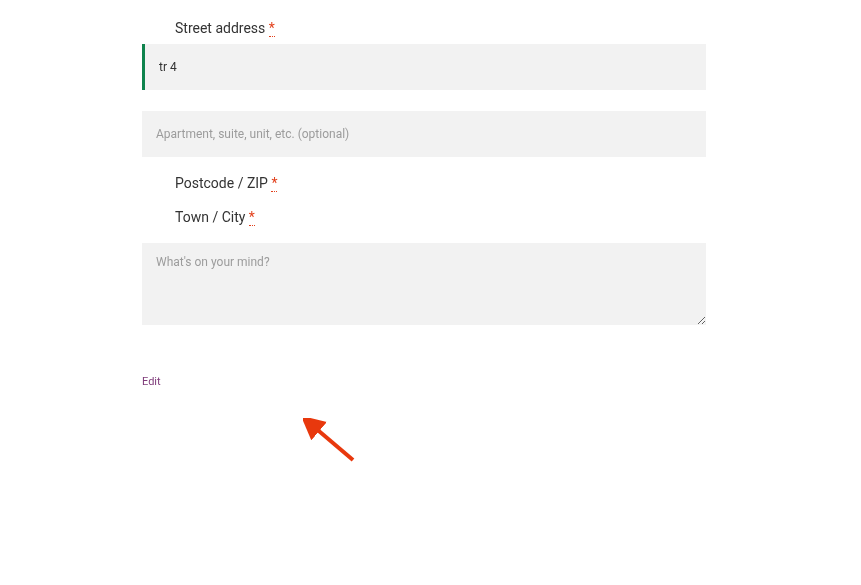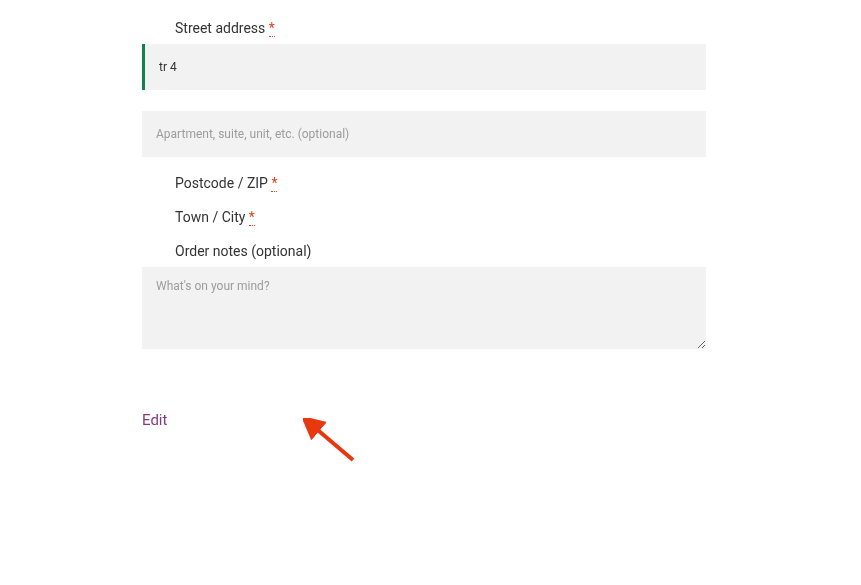--- a/index.html
+++ b/index.html
@@ -55,22 +55,22 @@
     height: 82px;
     padding: 12px 14px;
     resize: both;
     display: block;
     border-left: none;
   }
   textarea.input-like::placeholder { color: #9c9c9c; }
   input.input-like::placeholder { color: #9c9c9c; }
   .edit-link {
     color: #7f3b7a;
-    font-size: 15px;
-    margin-top: 44px;
+    font-size: 11px;
+    margin-top: 32px;
     display: inline-block;
     cursor: pointer;
   }
   .arrow {
     position: absolute;
     left: 303px;
     top: 418px;
     pointer-events: none;
   }
 </style>
@@ -99,21 +99,20 @@
   </div>
 
   <div class="field-group">
     <label class="label">
       <span>Town / City</span>
       <span class="req">*</span>
     </label>
   </div>
 
   <div class="field-group">
-    <label class="label">Order notes (optional)</label>
     <textarea class="input-like" placeholder="What's on your mind?" style=""></textarea>
   </div>
 
   <span class="edit-link">Edit</span>
 
 </div>
 
 <svg class="arrow" width="60" height="50">
   <defs>
     <marker id="ah" markerWidth="8" markerHeight="8" refX="2" refY="3" orient="auto">

